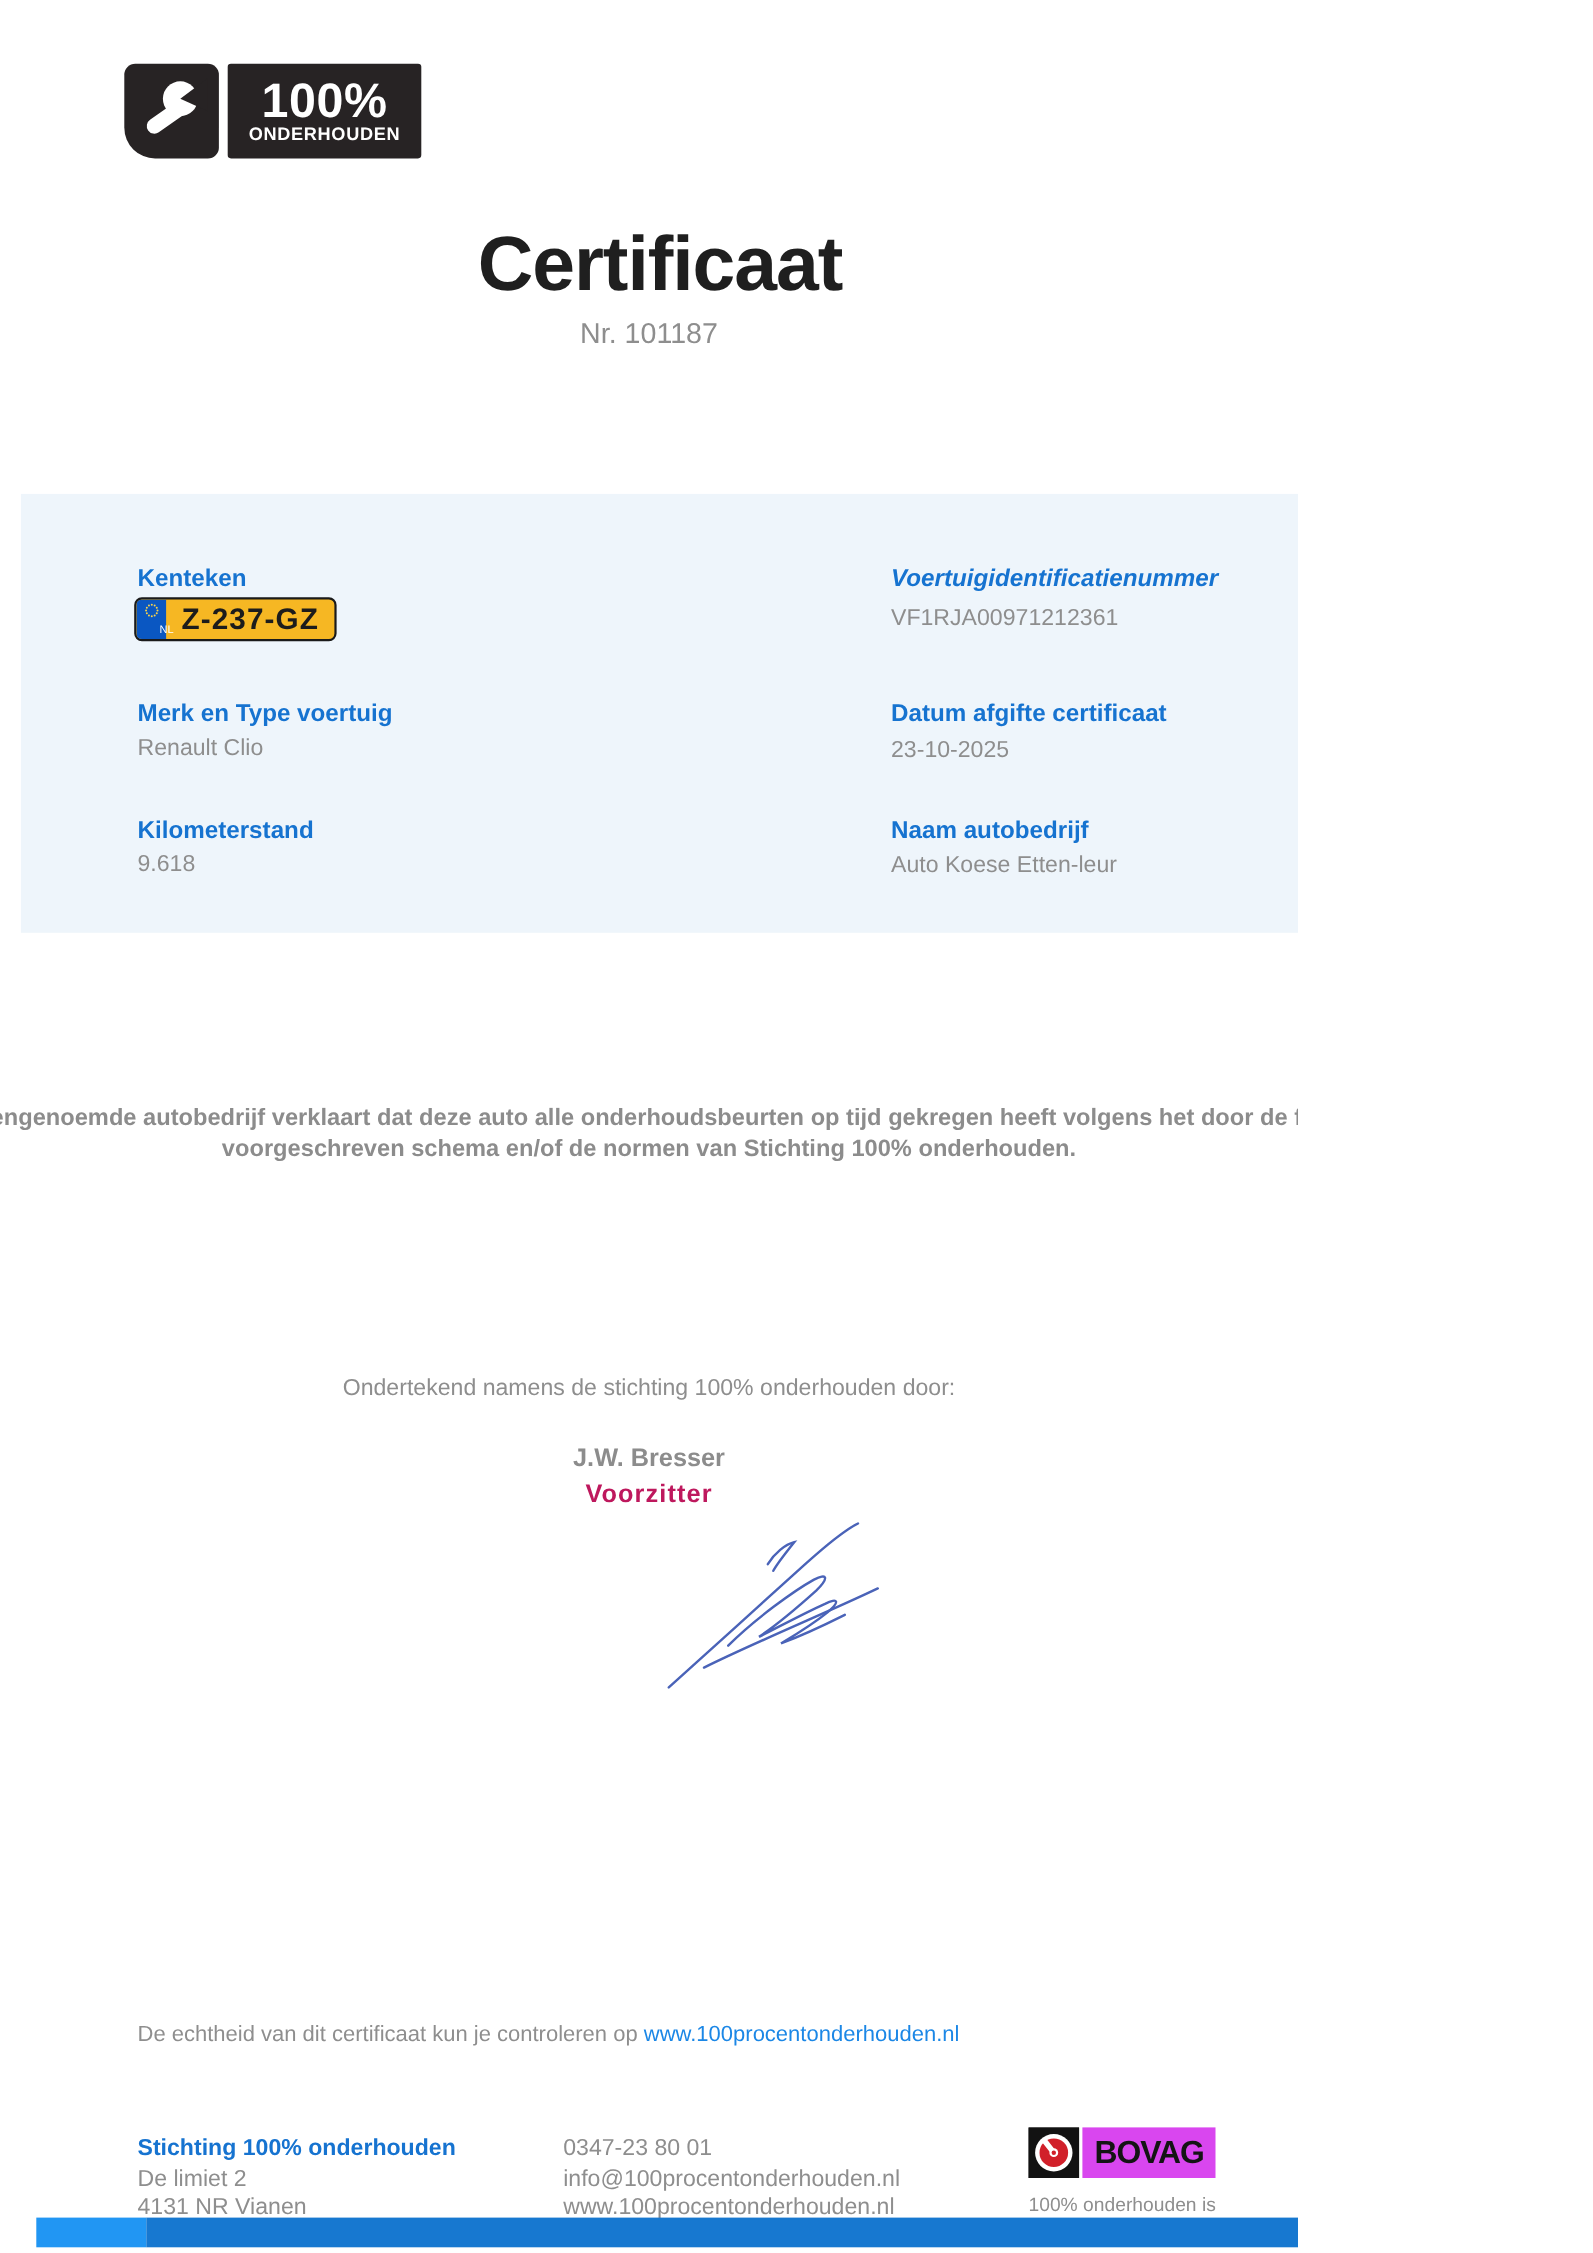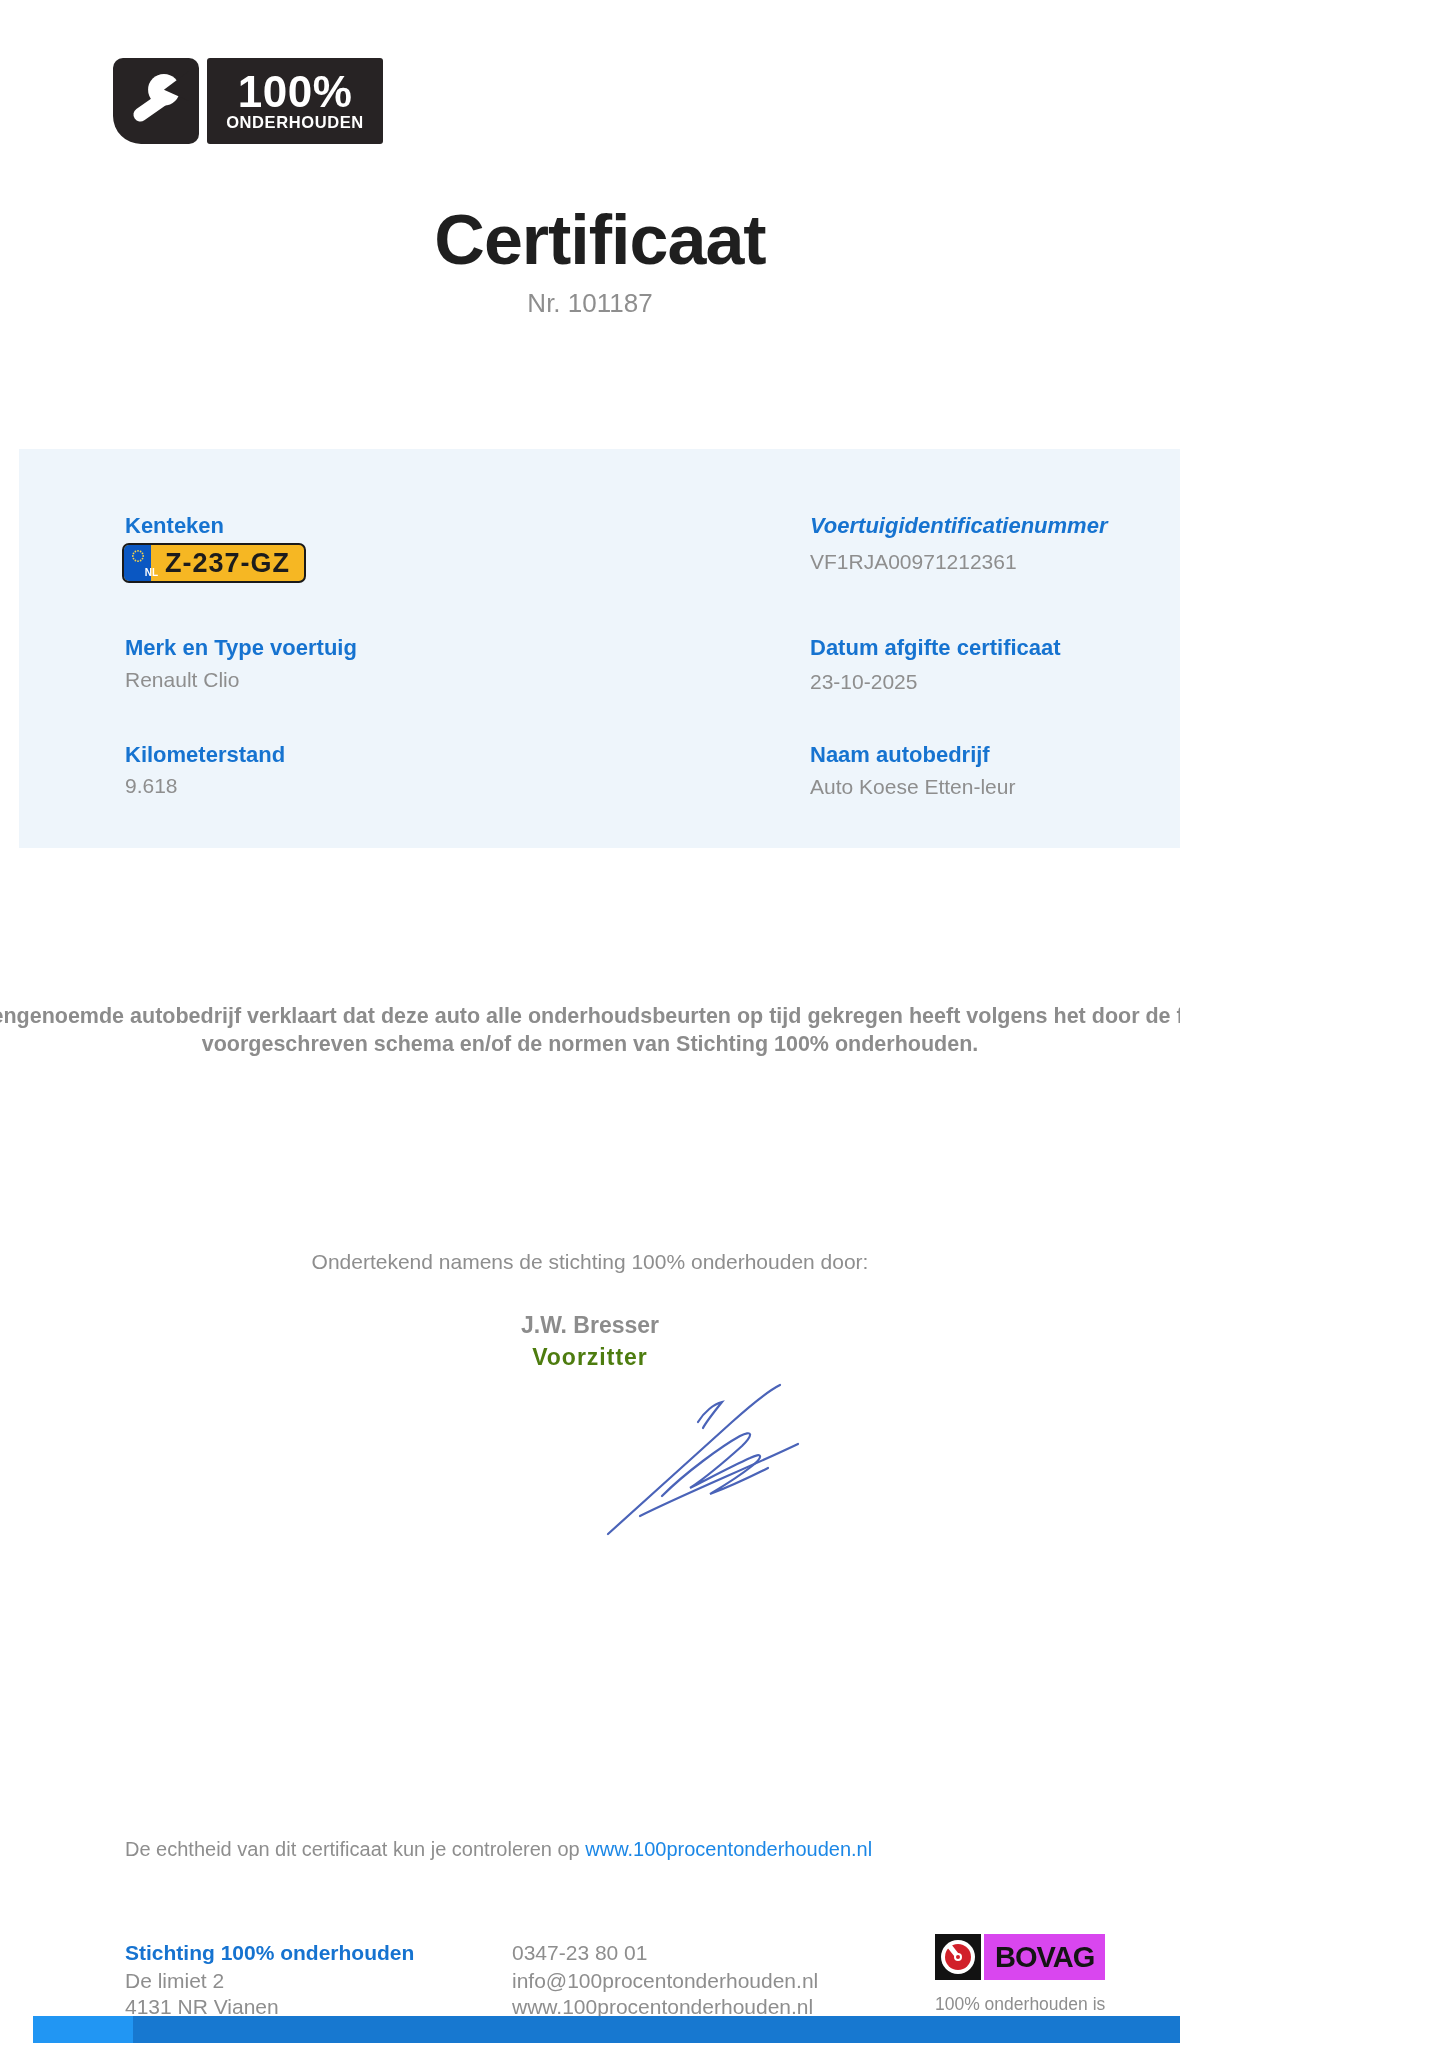--- a/index.html
+++ b/index.html
@@ -46,35 +46,35 @@
   .plate{
     position:absolute;left:103px;top:94px;
     width:184px;height:40px;
     background:#f6b723;border:2.5px solid #1a1a1a;border-radius:7px;
     display:flex;align-items:stretch;overflow:hidden;box-sizing:border-box;
   }
   .plate-strip{
     width:27px;background:#0a57c2;
     display:flex;flex-direction:column;align-items:center;justify-content:center;gap:1px;
   }
-  .plate-country{color:#fff;font-size:10px;font-weight:700;line-height:10px;margin-left:28px;}
+  .plate-country{color:#fff;font-size:10px;font-weight:400;line-height:10px;margin-left:28px;}
   .plate-number{
     flex:1;display:flex;align-items:center;justify-content:center;
     font-size:27px;font-weight:700;color:#1c1c1c;letter-spacing:1px;
   }
   
   .declaration{
     position:absolute;top:1002px;left:50%;transform:translateX(-50%);
     width:1360px;text-align:center;
     font-size:21.5px;font-weight:700;color:#8c8c8c;line-height:28px;
   }
   
   .sign-intro{position:absolute;left:0;right:0;top:1250px;text-align:center;font-size:21px;color:#8e8e8e;}
   .sign-name{position:absolute;left:0;right:0;top:1312px;text-align:center;font-size:23px;font-weight:700;color:#8c8c8c;}
-  .sign-role{position:absolute;left:0;right:0;top:1344px;text-align:center;font-size:23px;font-weight:700;color:#4d7c0f;letter-spacing:1px;}
+  .sign-role{position:absolute;left:0;right:0;top:1344px;text-align:center;font-size:23px;font-weight:700;color:#be185d;letter-spacing:1px;}
   .signature{position:absolute;left:600px;top:1382px;}
   
   .verification{position:absolute;left:125px;top:1838px;font-size:20px;color:#8e8e8e;}
   .verification a{color:#1b87e6;text-decoration:none;}
   
   .footer-org-name{position:absolute;left:125px;top:1941px;font-size:21px;font-weight:700;color:#1673d0;}
   .footer-addr1{position:absolute;left:125px;top:1969px;font-size:21px;color:#8e8e8e;}
   .footer-addr2{position:absolute;left:125px;top:1995px;font-size:21px;color:#8e8e8e;}
   .footer-phone{position:absolute;left:512px;top:1941px;font-size:21px;color:#8e8e8e;}
   .footer-email{position:absolute;left:512px;top:1969px;font-size:21px;color:#8e8e8e;}

